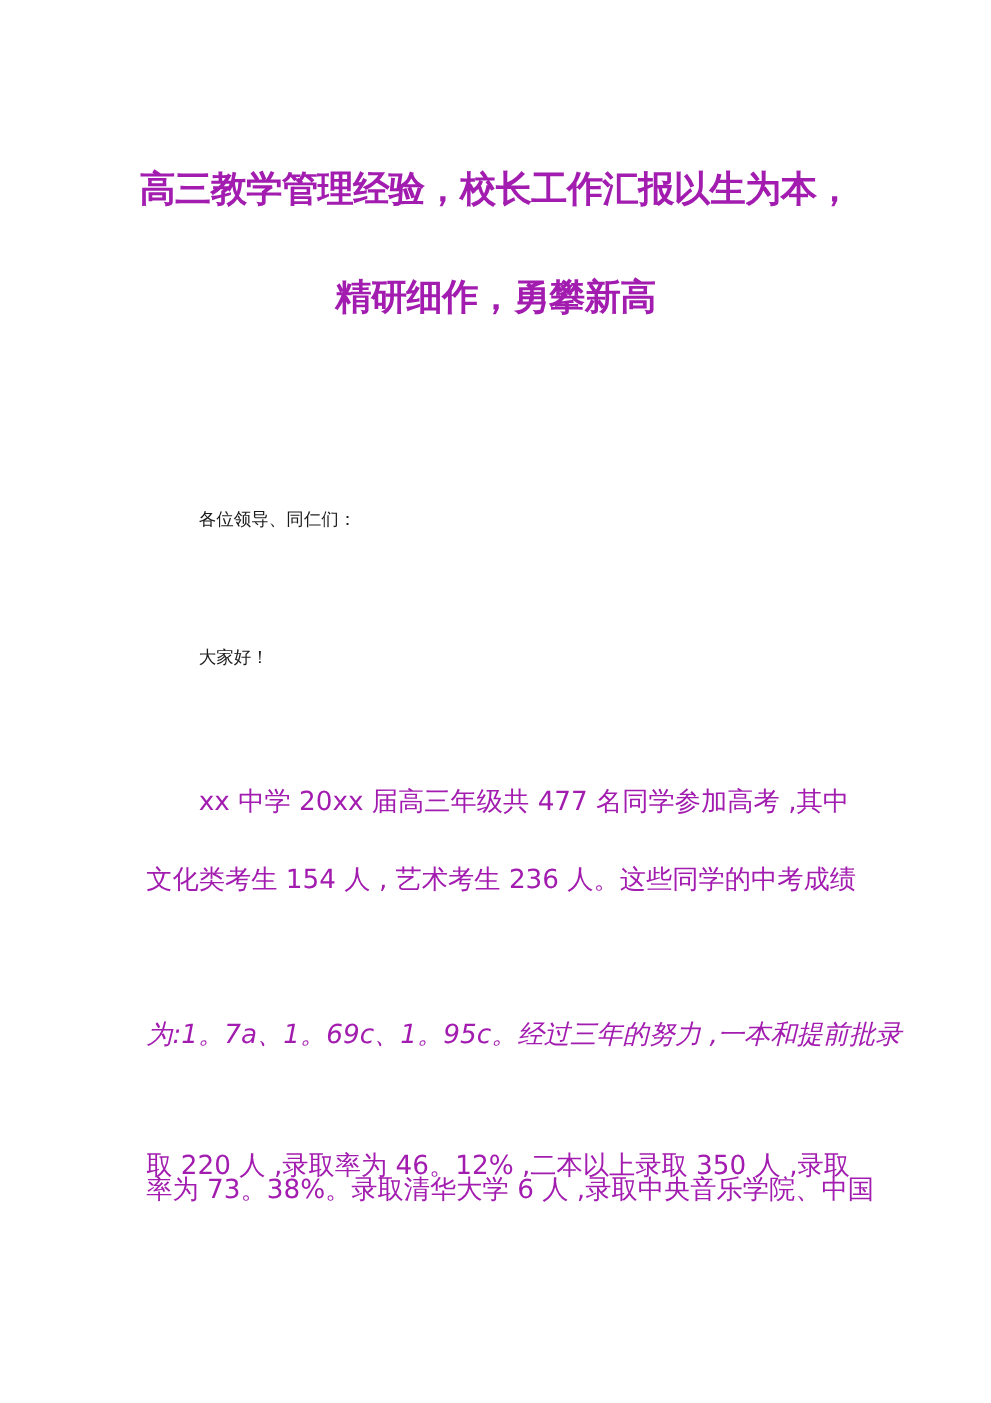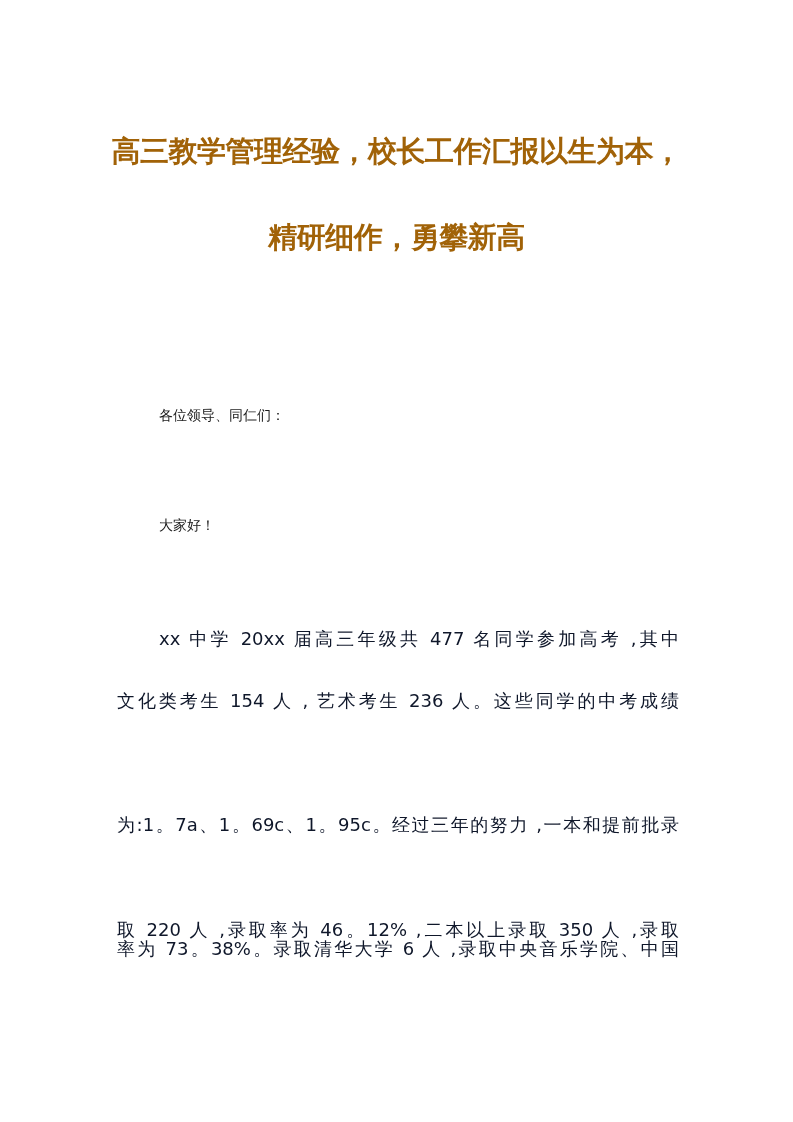--- a/index.html
+++ b/index.html
@@ -22,41 +22,41 @@
       height: 1122px;
       background: #ffffff;
     }
     .title-line {
       position: absolute;
       left: 0;
       width: 793px;
       text-align: center;
       font-size: 29px;
       font-weight: bold;
-      color: #a16207;
+      color: #a21caf;
       white-space: nowrap;
       letter-spacing: -0.5px;
     }
     .t1 { top: 132px; }
     .t2 { top: 218px; }
     .para {
       position: absolute;
       left: 117px;
       width: 562px;
       font-size: 14px;
       color: #1a1a1a;
       white-space: nowrap;
     }
     .indent { left: 159px; }
     .line {
       position: absolute;
       left: 117px;
       width: 562px;
-      font-size: 18px;
-      color: #0f172a;
+      font-size: 21px;
+      color: #a21caf;
       white-space: nowrap;
       text-align: justify;
       text-align-last: justify;
     }
     .line.first {
       left: 159px;
       width: 520px;
     }
   </style>
 </head>
@@ -64,16 +64,16 @@
 
 <div class="page">
   <div class="title-line t1">高三教学管理经验，校长工作汇报以生为本，</div>
   <div class="title-line t2">精研细作，勇攀新高</div>
 
   <div class="para indent" style="top:407px;">各位领导、同仁们：</div>
   <div class="para indent" style="top:517px;">大家好！</div>
 
   <div class="line first" style="top:627px;">xx 中学 20xx 届高三年级共 477 名同学参加高考 ,其中</div>
   <div class="line" style="top:689px;">文化类考生 154 人 , 艺术考生 236 人。这些同学的中考成绩</div>
-  <div class="line" style="top:813px;">为:1。7a、1。69c、1。95c。经过三年的努力 ,一本和提前批录</div>
+  <div class="line" style="top:813px;font-style:italic;">为:1。7a、1。69c、1。95c。经过三年的努力 ,一本和提前批录</div>
   <div class="line" style="top:918px;">取 220 人 ,录取率为 46。12% ,二本以上录取 350 人 ,录取</div>
   <div class="line" style="top:937px;">率为 73。38%。录取清华大学 6 人 ,录取中央音乐学院、中国</div>
 </div>
 
 </body></html>

